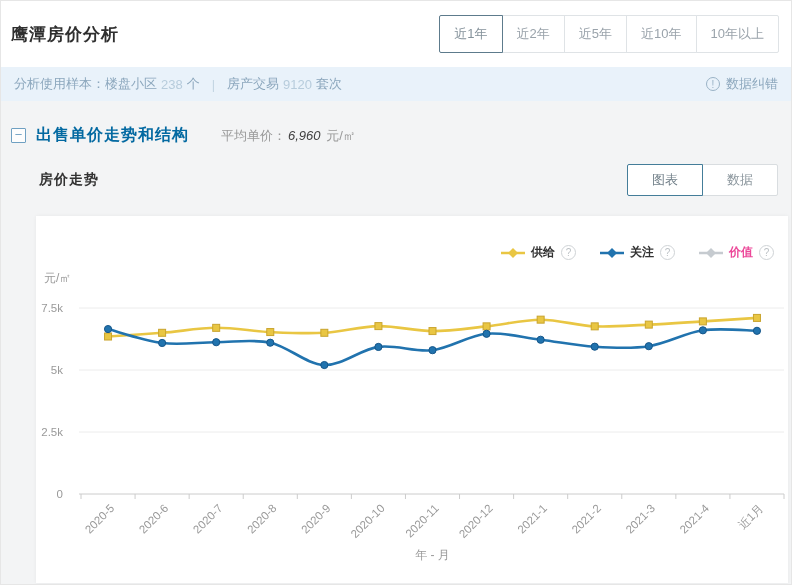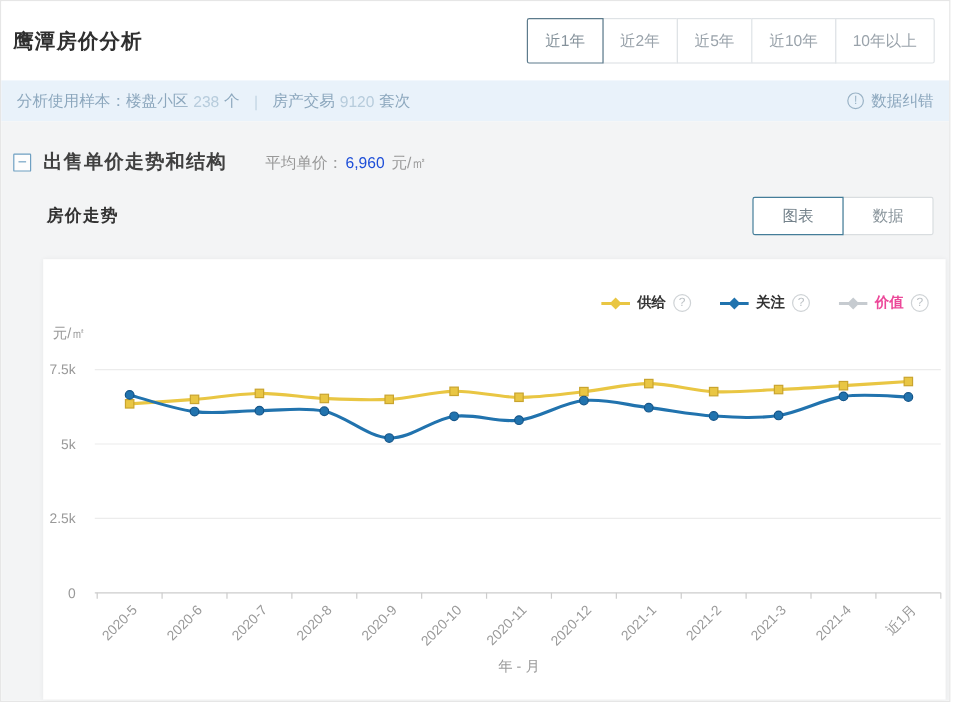--- a/index.html
+++ b/index.html
@@ -20,23 +20,23 @@
   .info-left{display:flex;align-items:center;text-align:right;}
   .info-left .num{color:#b7ccdc;margin:0 4px;}
   .info-left .divider{color:#c3d5e3;margin:0 12px;}
   .correction{display:flex;align-items:center;gap:6px;color:#8ca7bd;cursor:pointer;}
   .bang-icon{width:14px;height:14px;border:1px solid #9ab3c6;border-radius:50%;display:flex;align-items:center;justify-content:center;font-size:10px;color:#9ab3c6;box-sizing:border-box;}
 
   
   .body-area{background:#f3f4f5;height:485px;box-sizing:border-box;}
   .section-head{display:flex;align-items:center;padding:24px 12px 0 10px;}
   .collapse-btn{width:15px;height:15px;border:1px solid #6fa0c2;color:#6fa0c2;background:#fdfdfd;font-size:13px;line-height:12px;text-align:center;margin-right:10px;cursor:pointer;box-sizing:border-box;border-radius:1px;}
-  .section-title{font-size:16px;font-weight:bold;color:#404040;letter-spacing:1px;margin-right:32px;}
+  .section-title{font-size:16px;font-weight:bold;color:#0369a1;letter-spacing:1px;margin-right:32px;}
   .avg{font-size:13px;color:#999;}
-  .avg .avg-value{color:#1d4ed8;margin:0 2px;}
+  .avg .avg-value{color:#404040;margin:0 2px;font-style:italic;}
 
   .trend-head{display:flex;align-items:center;justify-content:space-between;margin:18px 13px 0 38px;gap:32px;}
   .trend-title{font-size:14px;font-weight:bold;color:#333;letter-spacing:1px;}
   .view-tabs{display:flex;}
   .view-tab{padding:6px 24px;font-size:13px;color:#8a959c;background:#fff;border:1px solid #d9dde0;margin-left:-1px;cursor:pointer;position:relative;}
   .view-tab:first-child{border-radius:2px 0 0 2px;margin-left:0;}
   .view-tab:last-child{border-radius:0 2px 2px 0;text-align:right;}
   .view-tab.active{border-color:#447d99;color:#74828b;z-index:2;}
 
   

